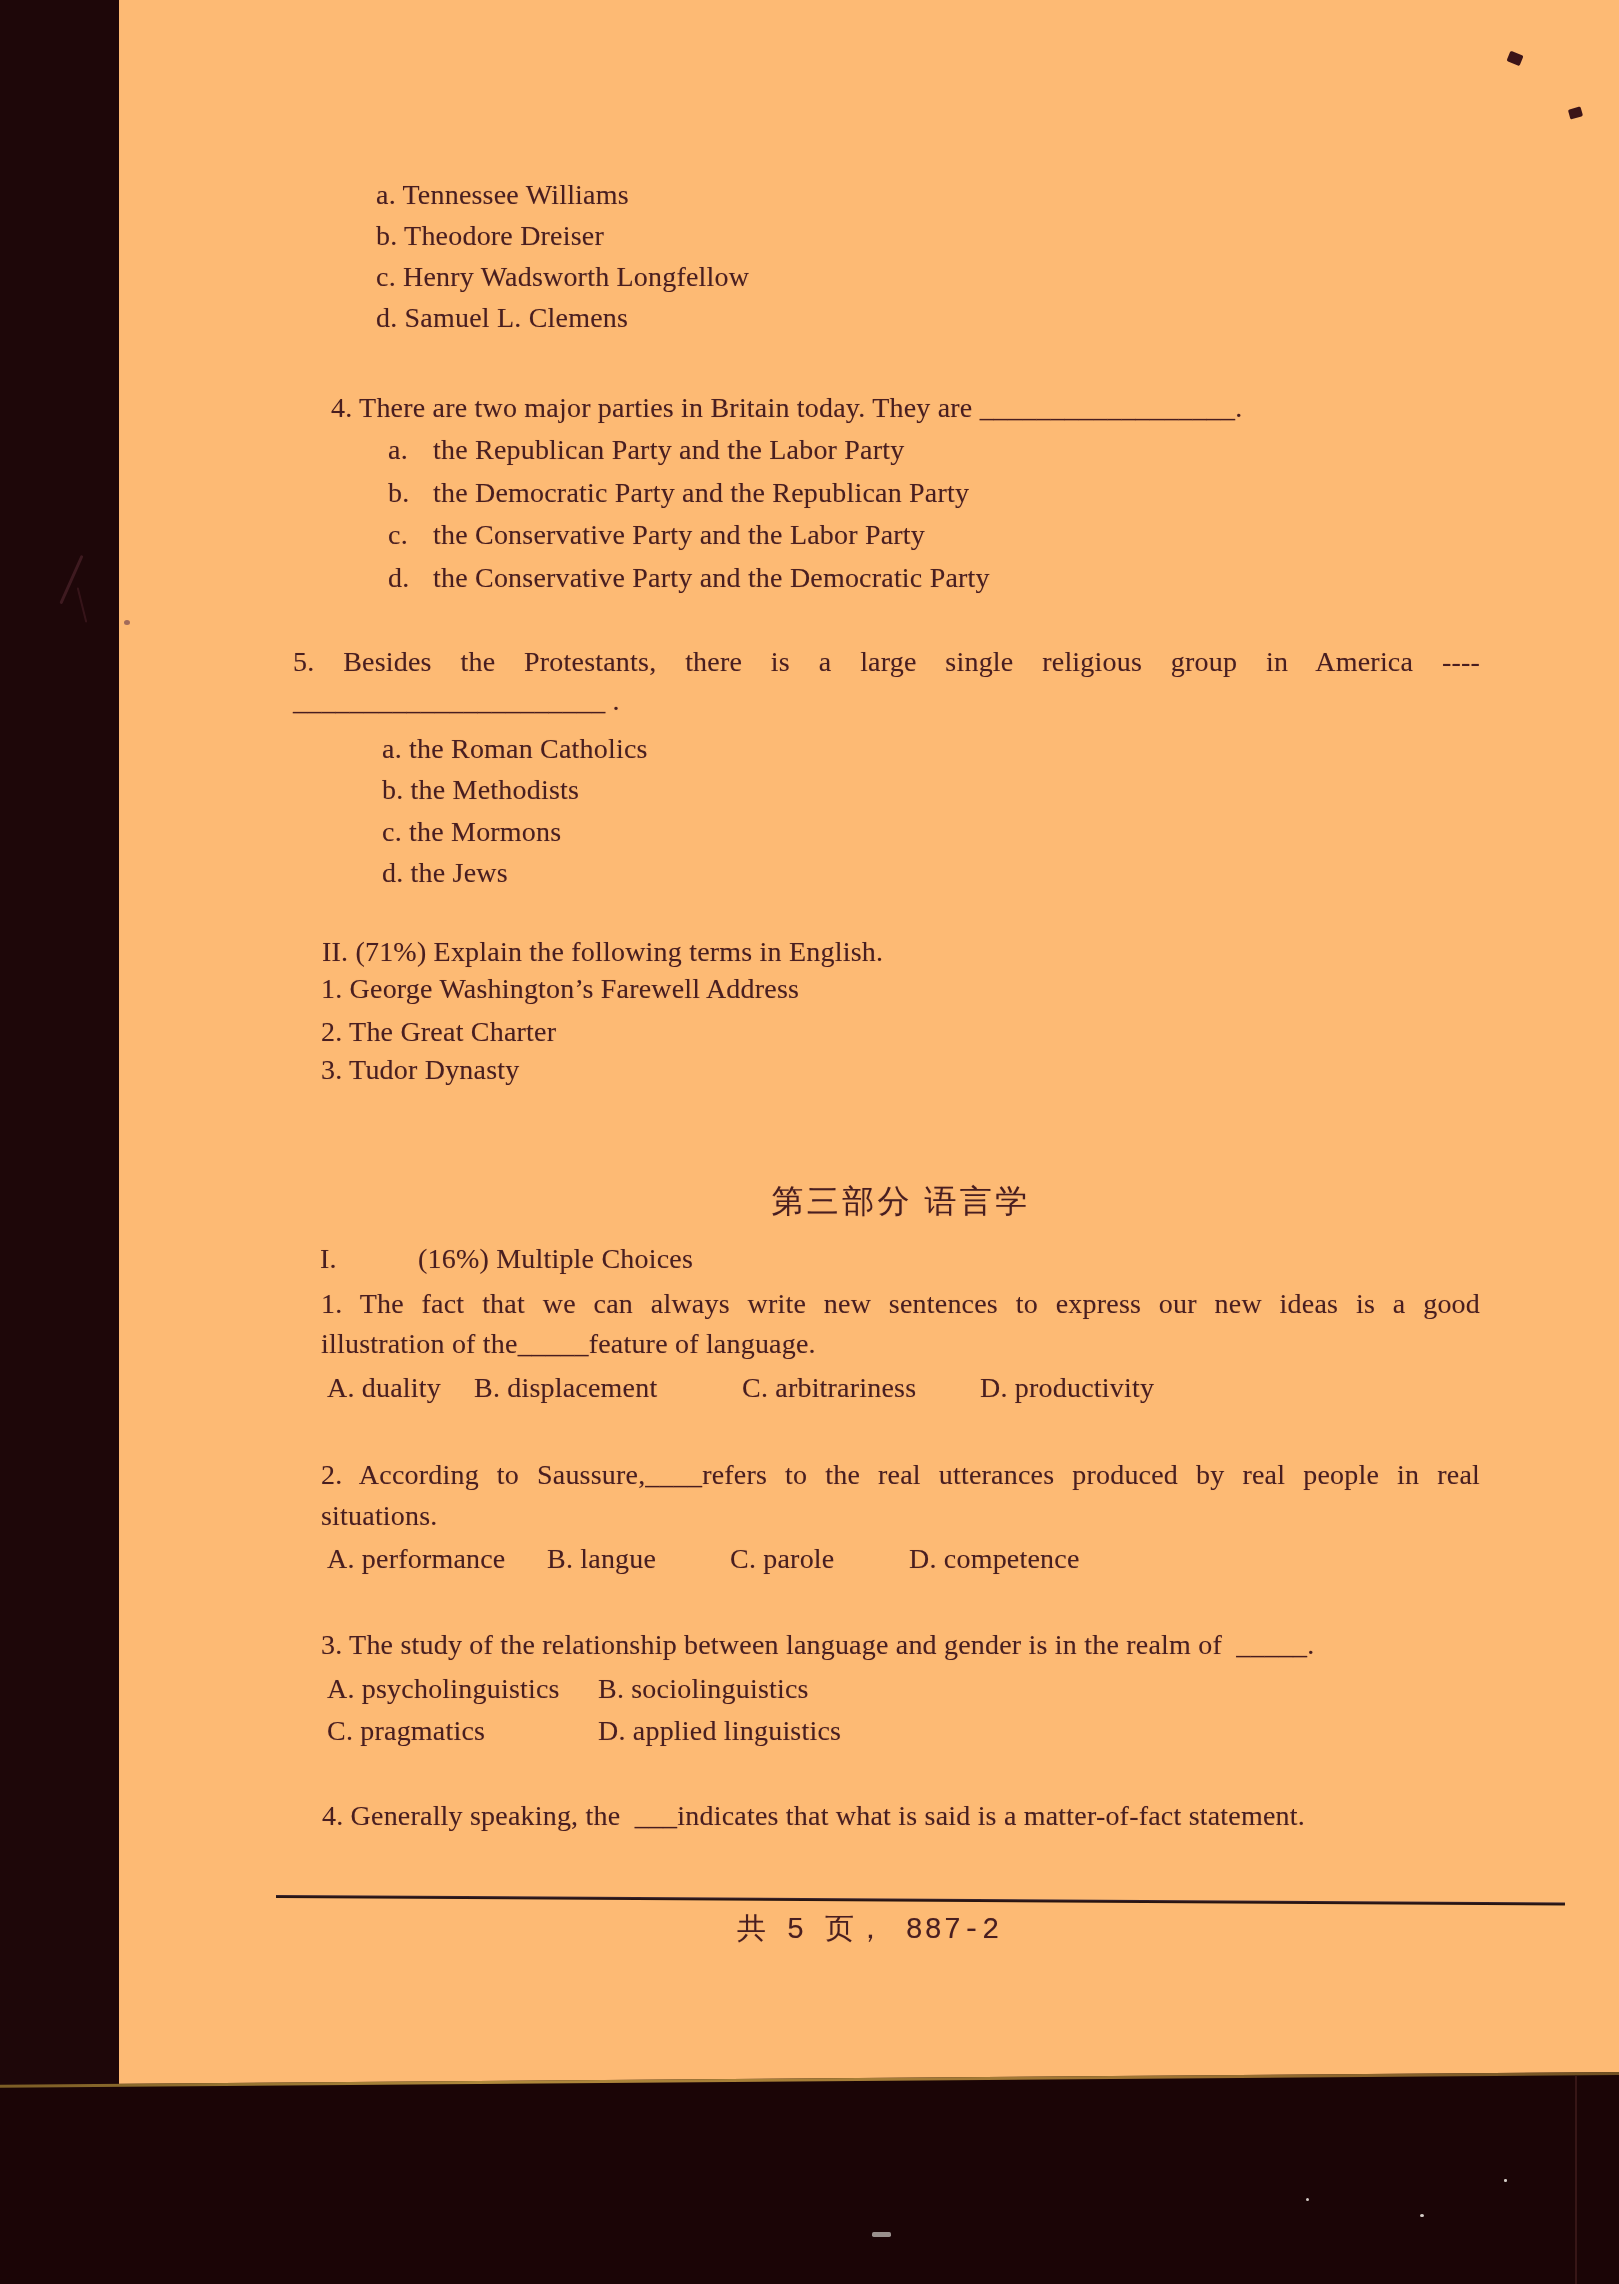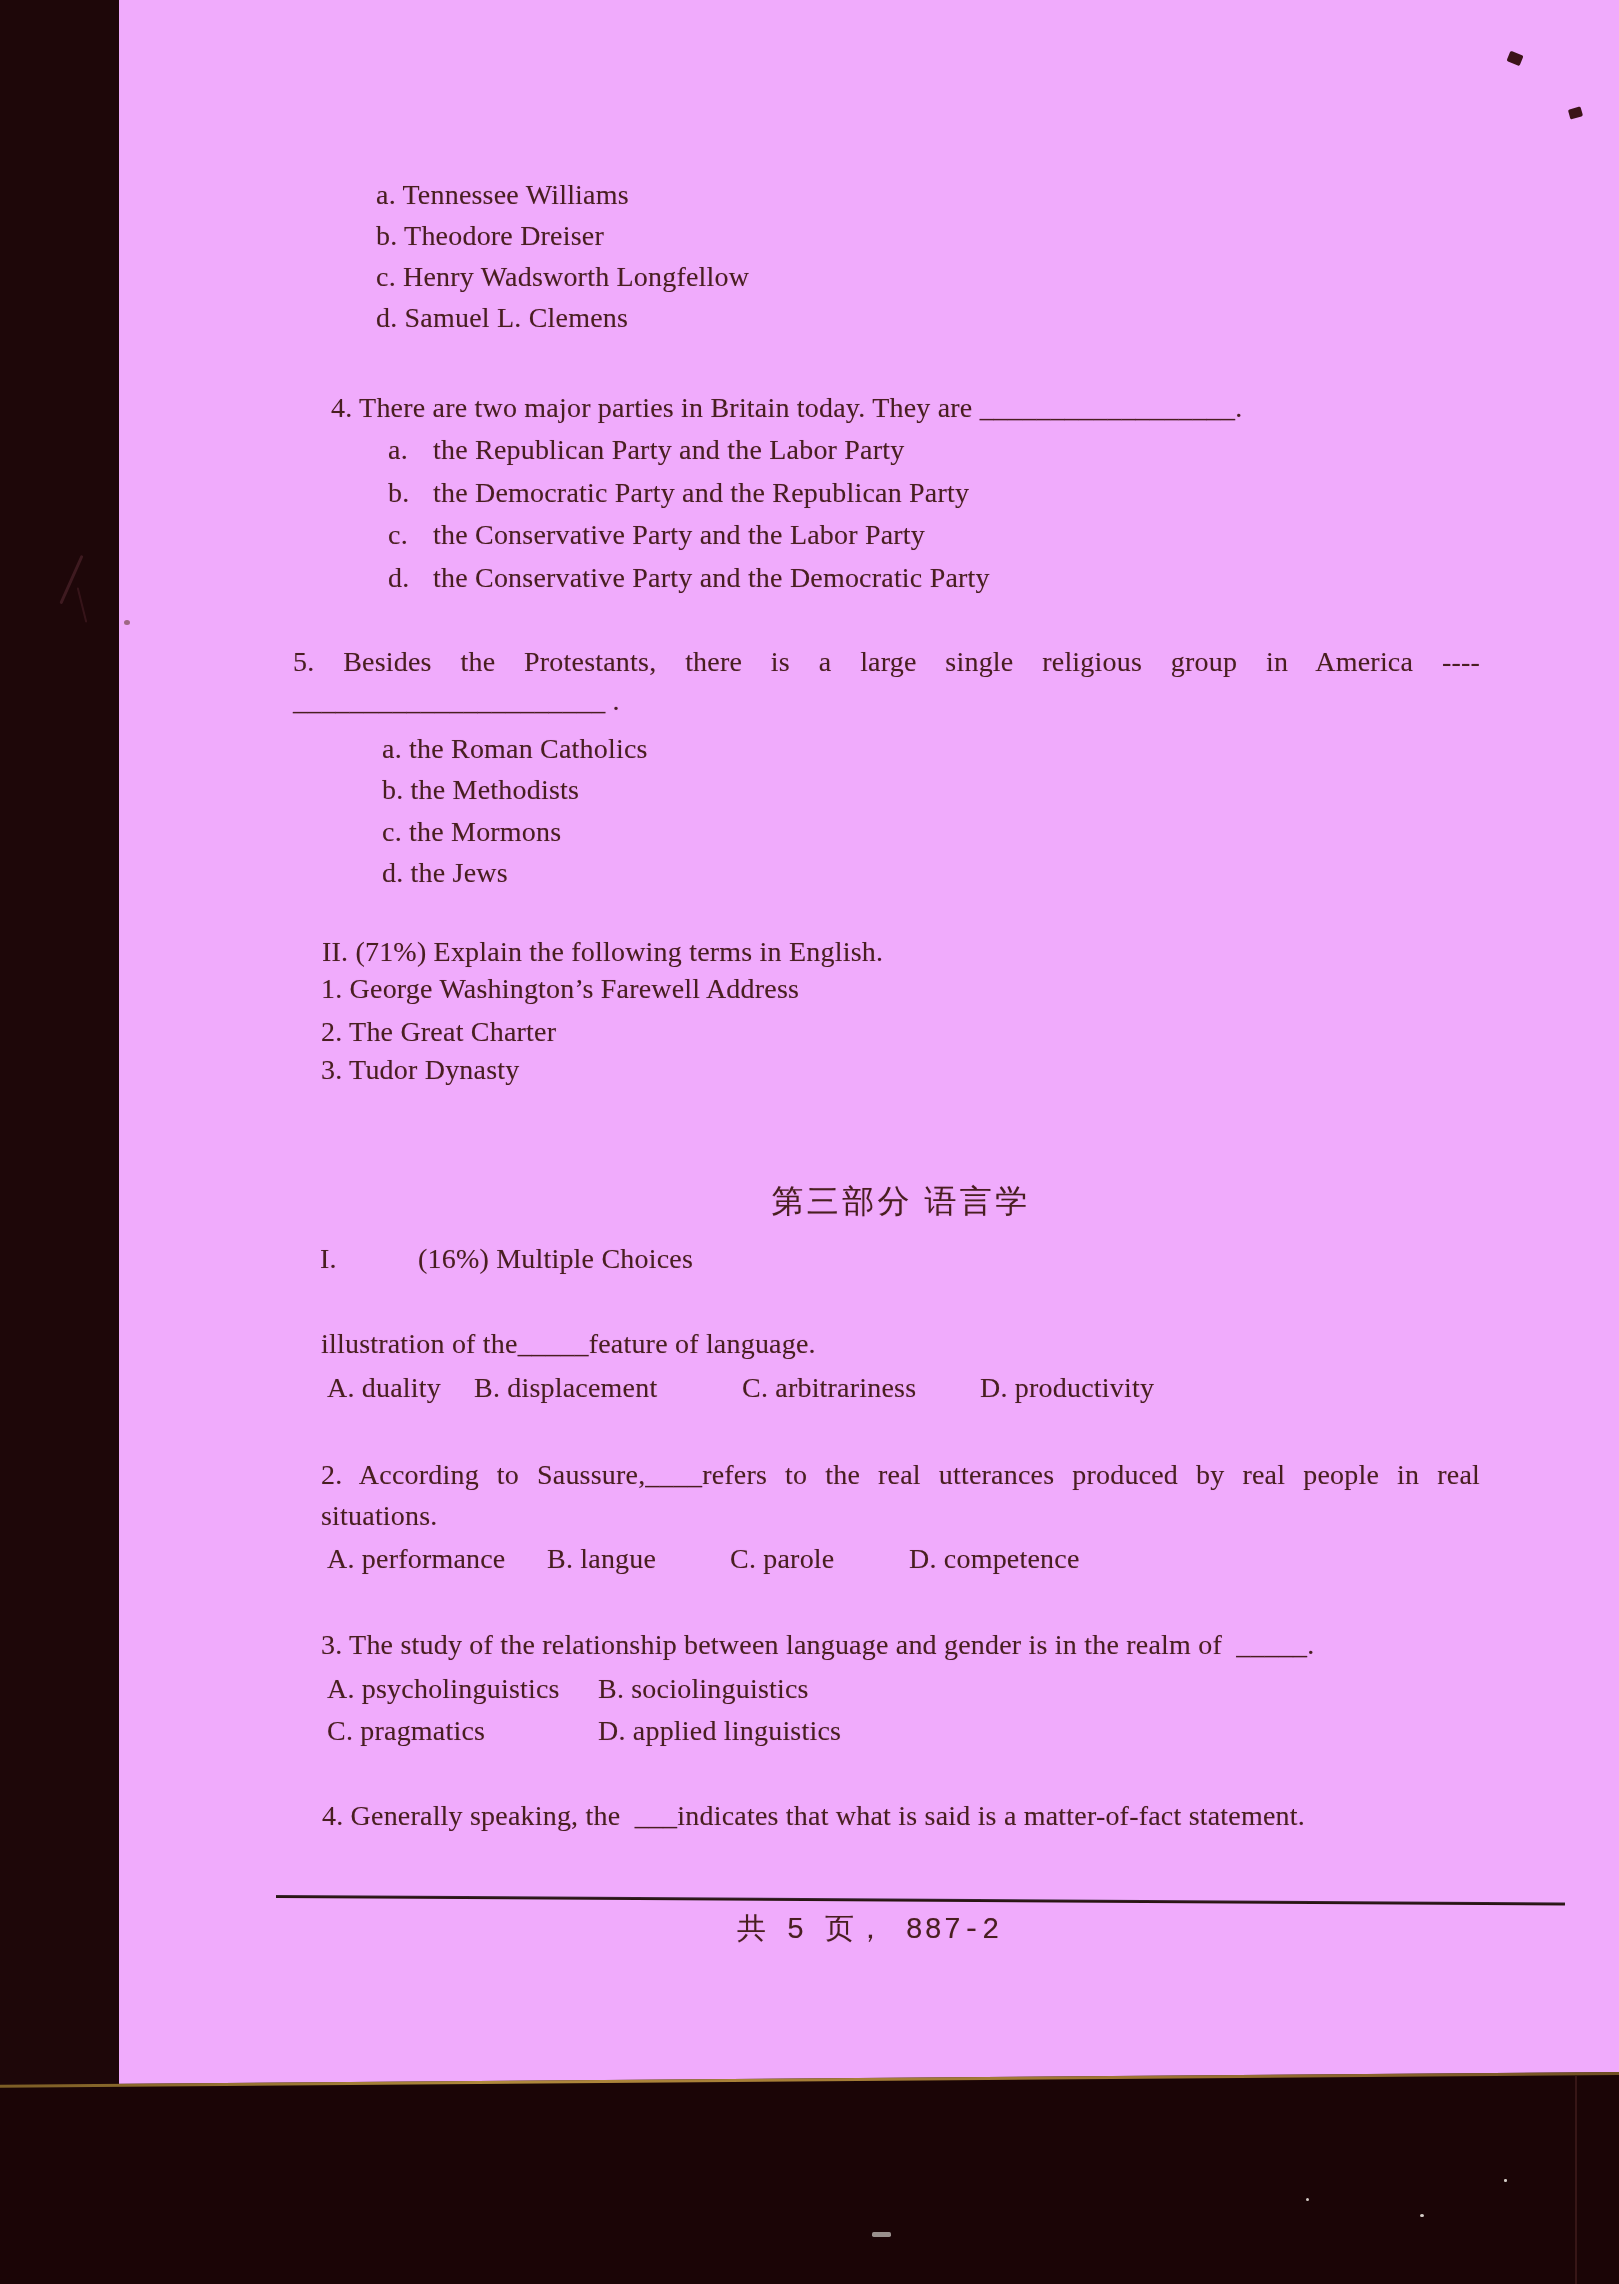--- a/index.html
+++ b/index.html
@@ -1,19 +1,19 @@
 <!DOCTYPE html>
 <html style="font-size:13.6px"><head>
 <meta charset="utf-8">
 <style>
   html,body{margin:0;padding:0;background:#0e0304;}
   .page{
     position:relative;
     width:1620px;height:2284px;
-    background:#f0abfc;
+    background:#fdba74;
     overflow:hidden;
     font-family:"Liberation Serif","DejaVu Serif",serif;
     color:#481e20;
   }
   
   .border-left{
     position:absolute;left:0;top:0;width:119px;height:2284px;
     background:#1e0709;
   }
   .band-bottom{
@@ -102,20 +102,21 @@
 
   <div class="line" style="left:322px;top:935px">II. (71%) Explain the following terms in English.</div>
   <div class="line" style="left:321px;top:972px">1. George Washington’s Farewell Address</div>
   <div class="line" style="left:321px;top:1015px">2. The Great Charter</div>
   <div class="line" style="left:321px;top:1053px">3. Tudor Dynasty</div>
 
   <div class="cn-title">第三部分  语言学</div>
 
   <div class="line" style="left:320px;top:1242px"><span class="sec-label">I.</span><span>(16%) Multiple Choices</span></div>
 
+  <div class="line just" style="left:321px;top:1287px;width:1159px">1. The fact that we can always write new sentences to express our new ideas is a good</div>
   <div class="line" style="left:321px;top:1327px">illustration of the_____feature of language.</div>
   <div class="line" style="left:327px;top:1371px">A. duality</div>
   <div class="line" style="left:474px;top:1371px">B. displacement</div>
   <div class="line" style="left:742px;top:1371px">C. arbitrariness</div>
   <div class="line" style="left:980px;top:1371px">D. productivity</div>
 
   <div class="line just" style="left:321px;top:1458px;width:1159px">2. According to Saussure,____refers to the real utterances produced by real people in real</div>
   <div class="line" style="left:321px;top:1499px">situations.</div>
   <div class="line" style="left:327px;top:1542px">A. performance</div>
   <div class="line" style="left:547px;top:1542px">B. langue</div>

